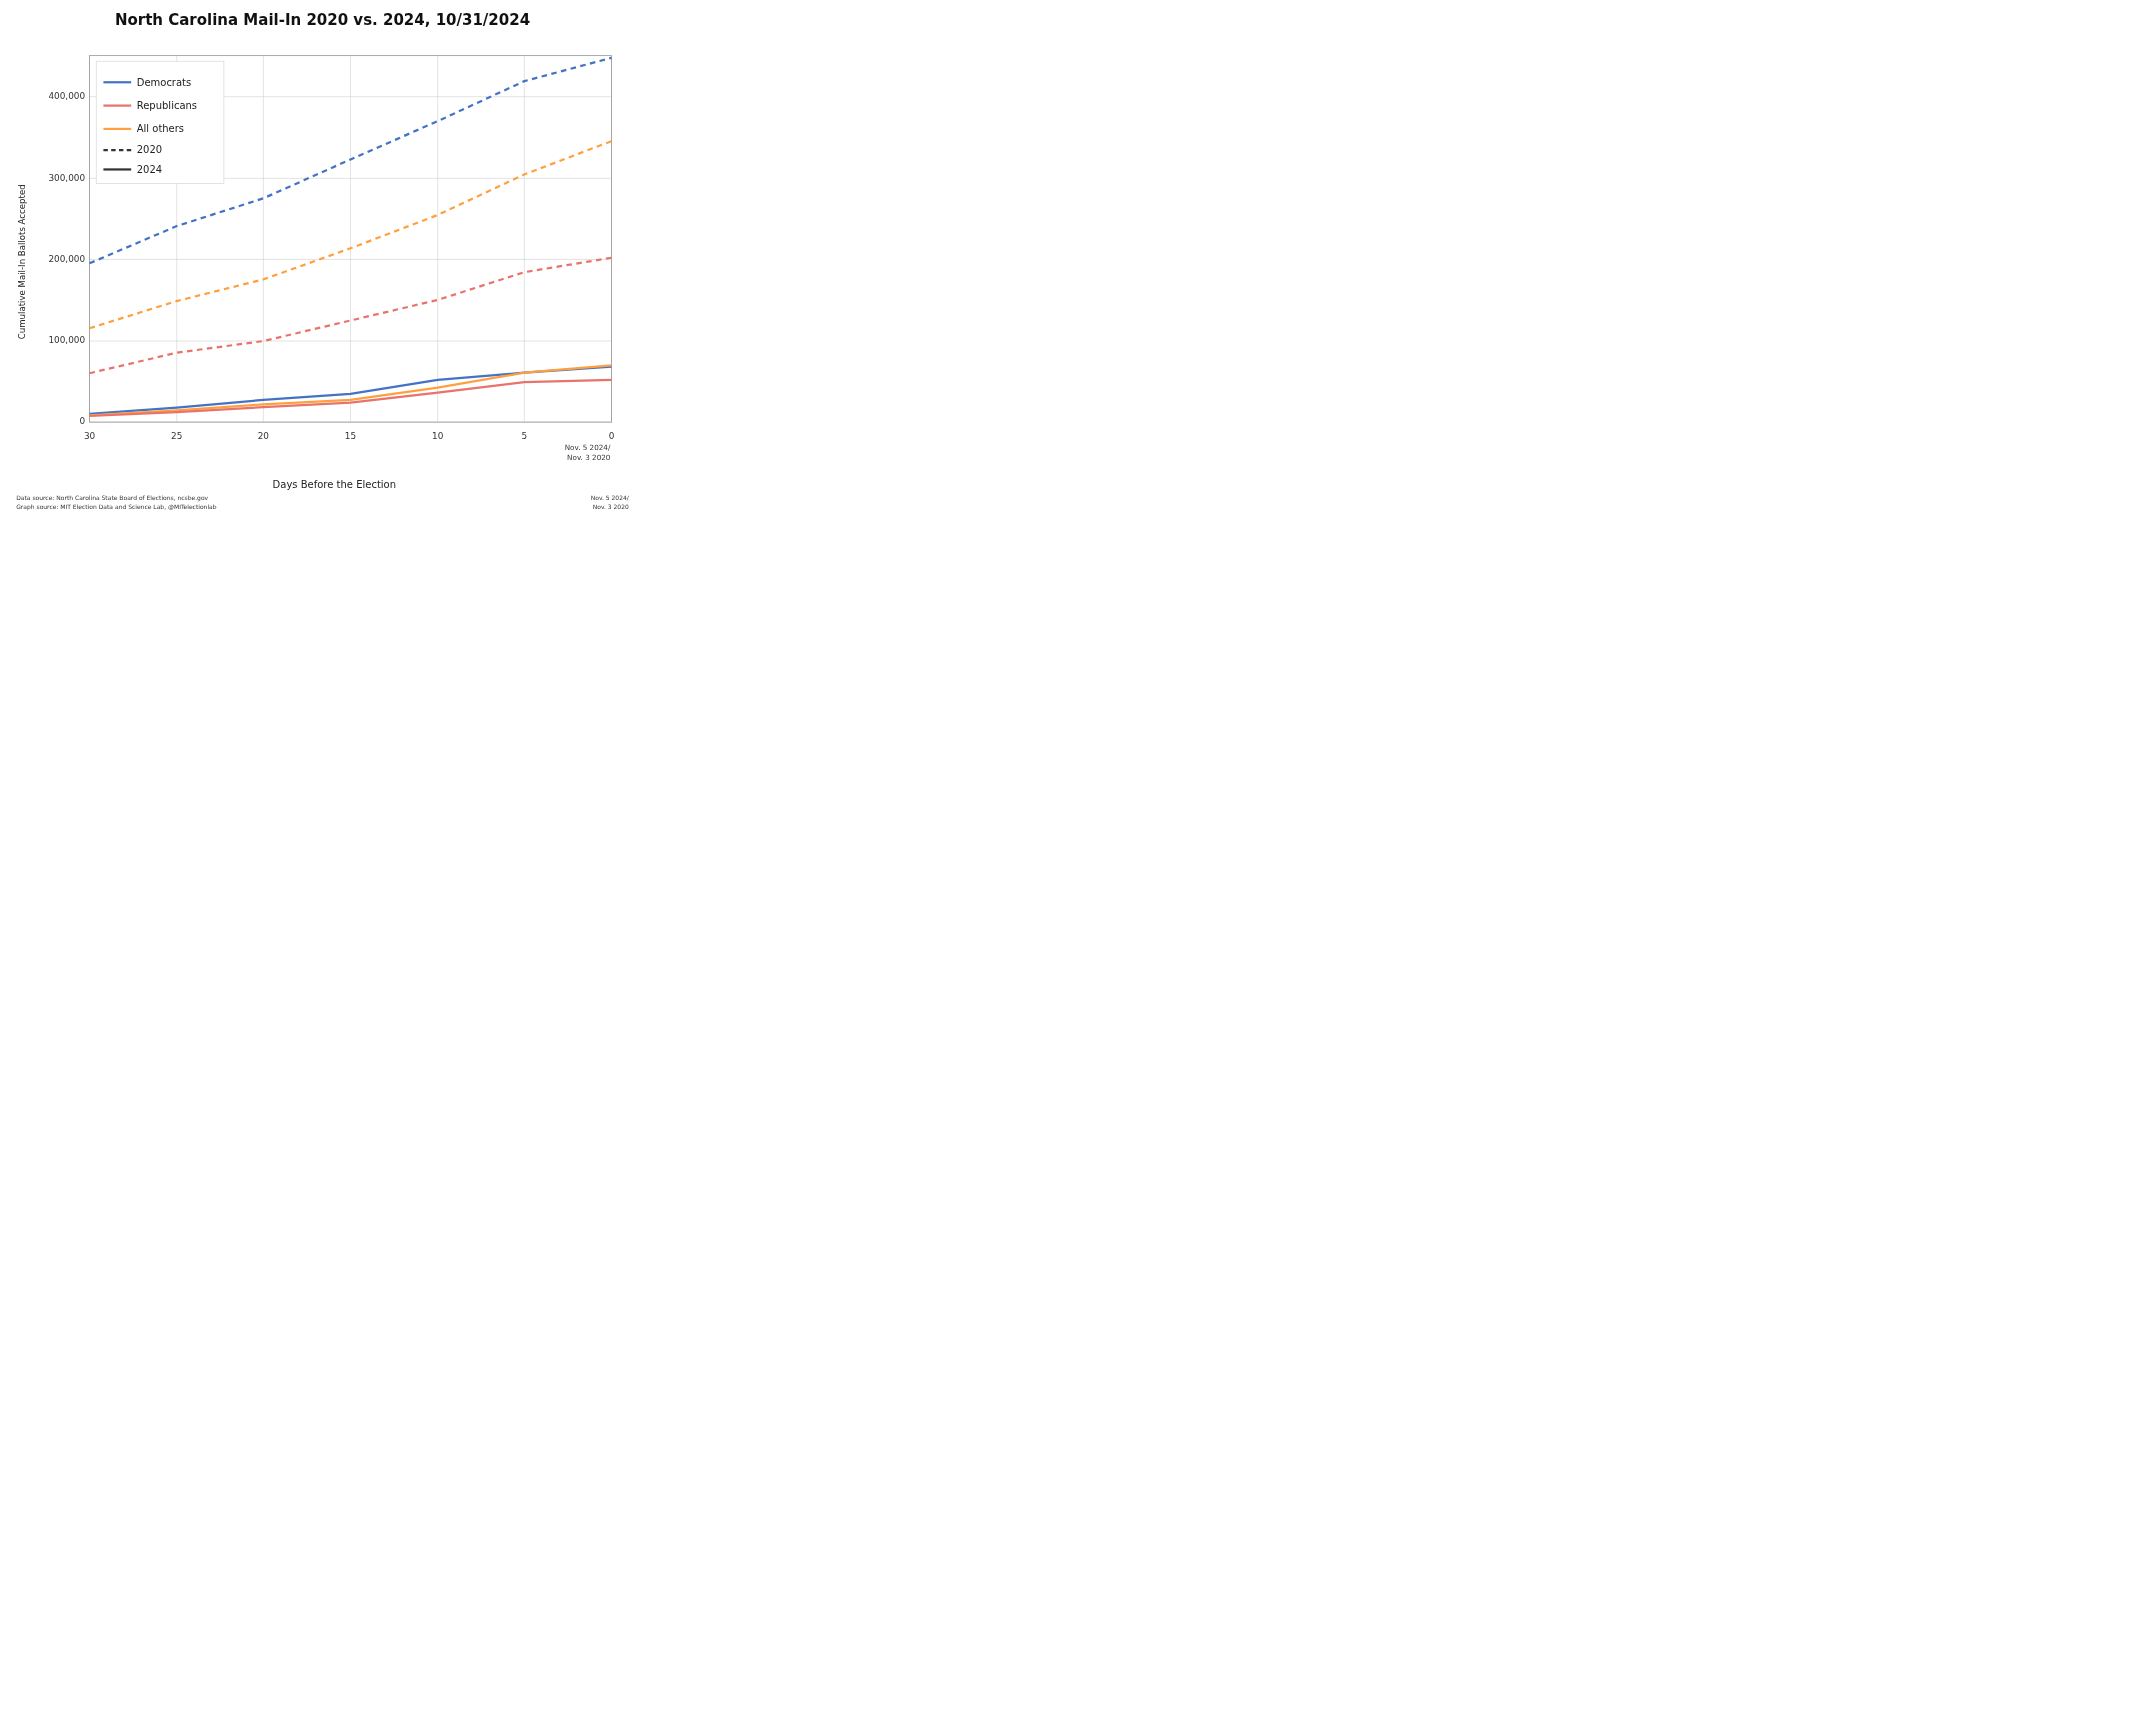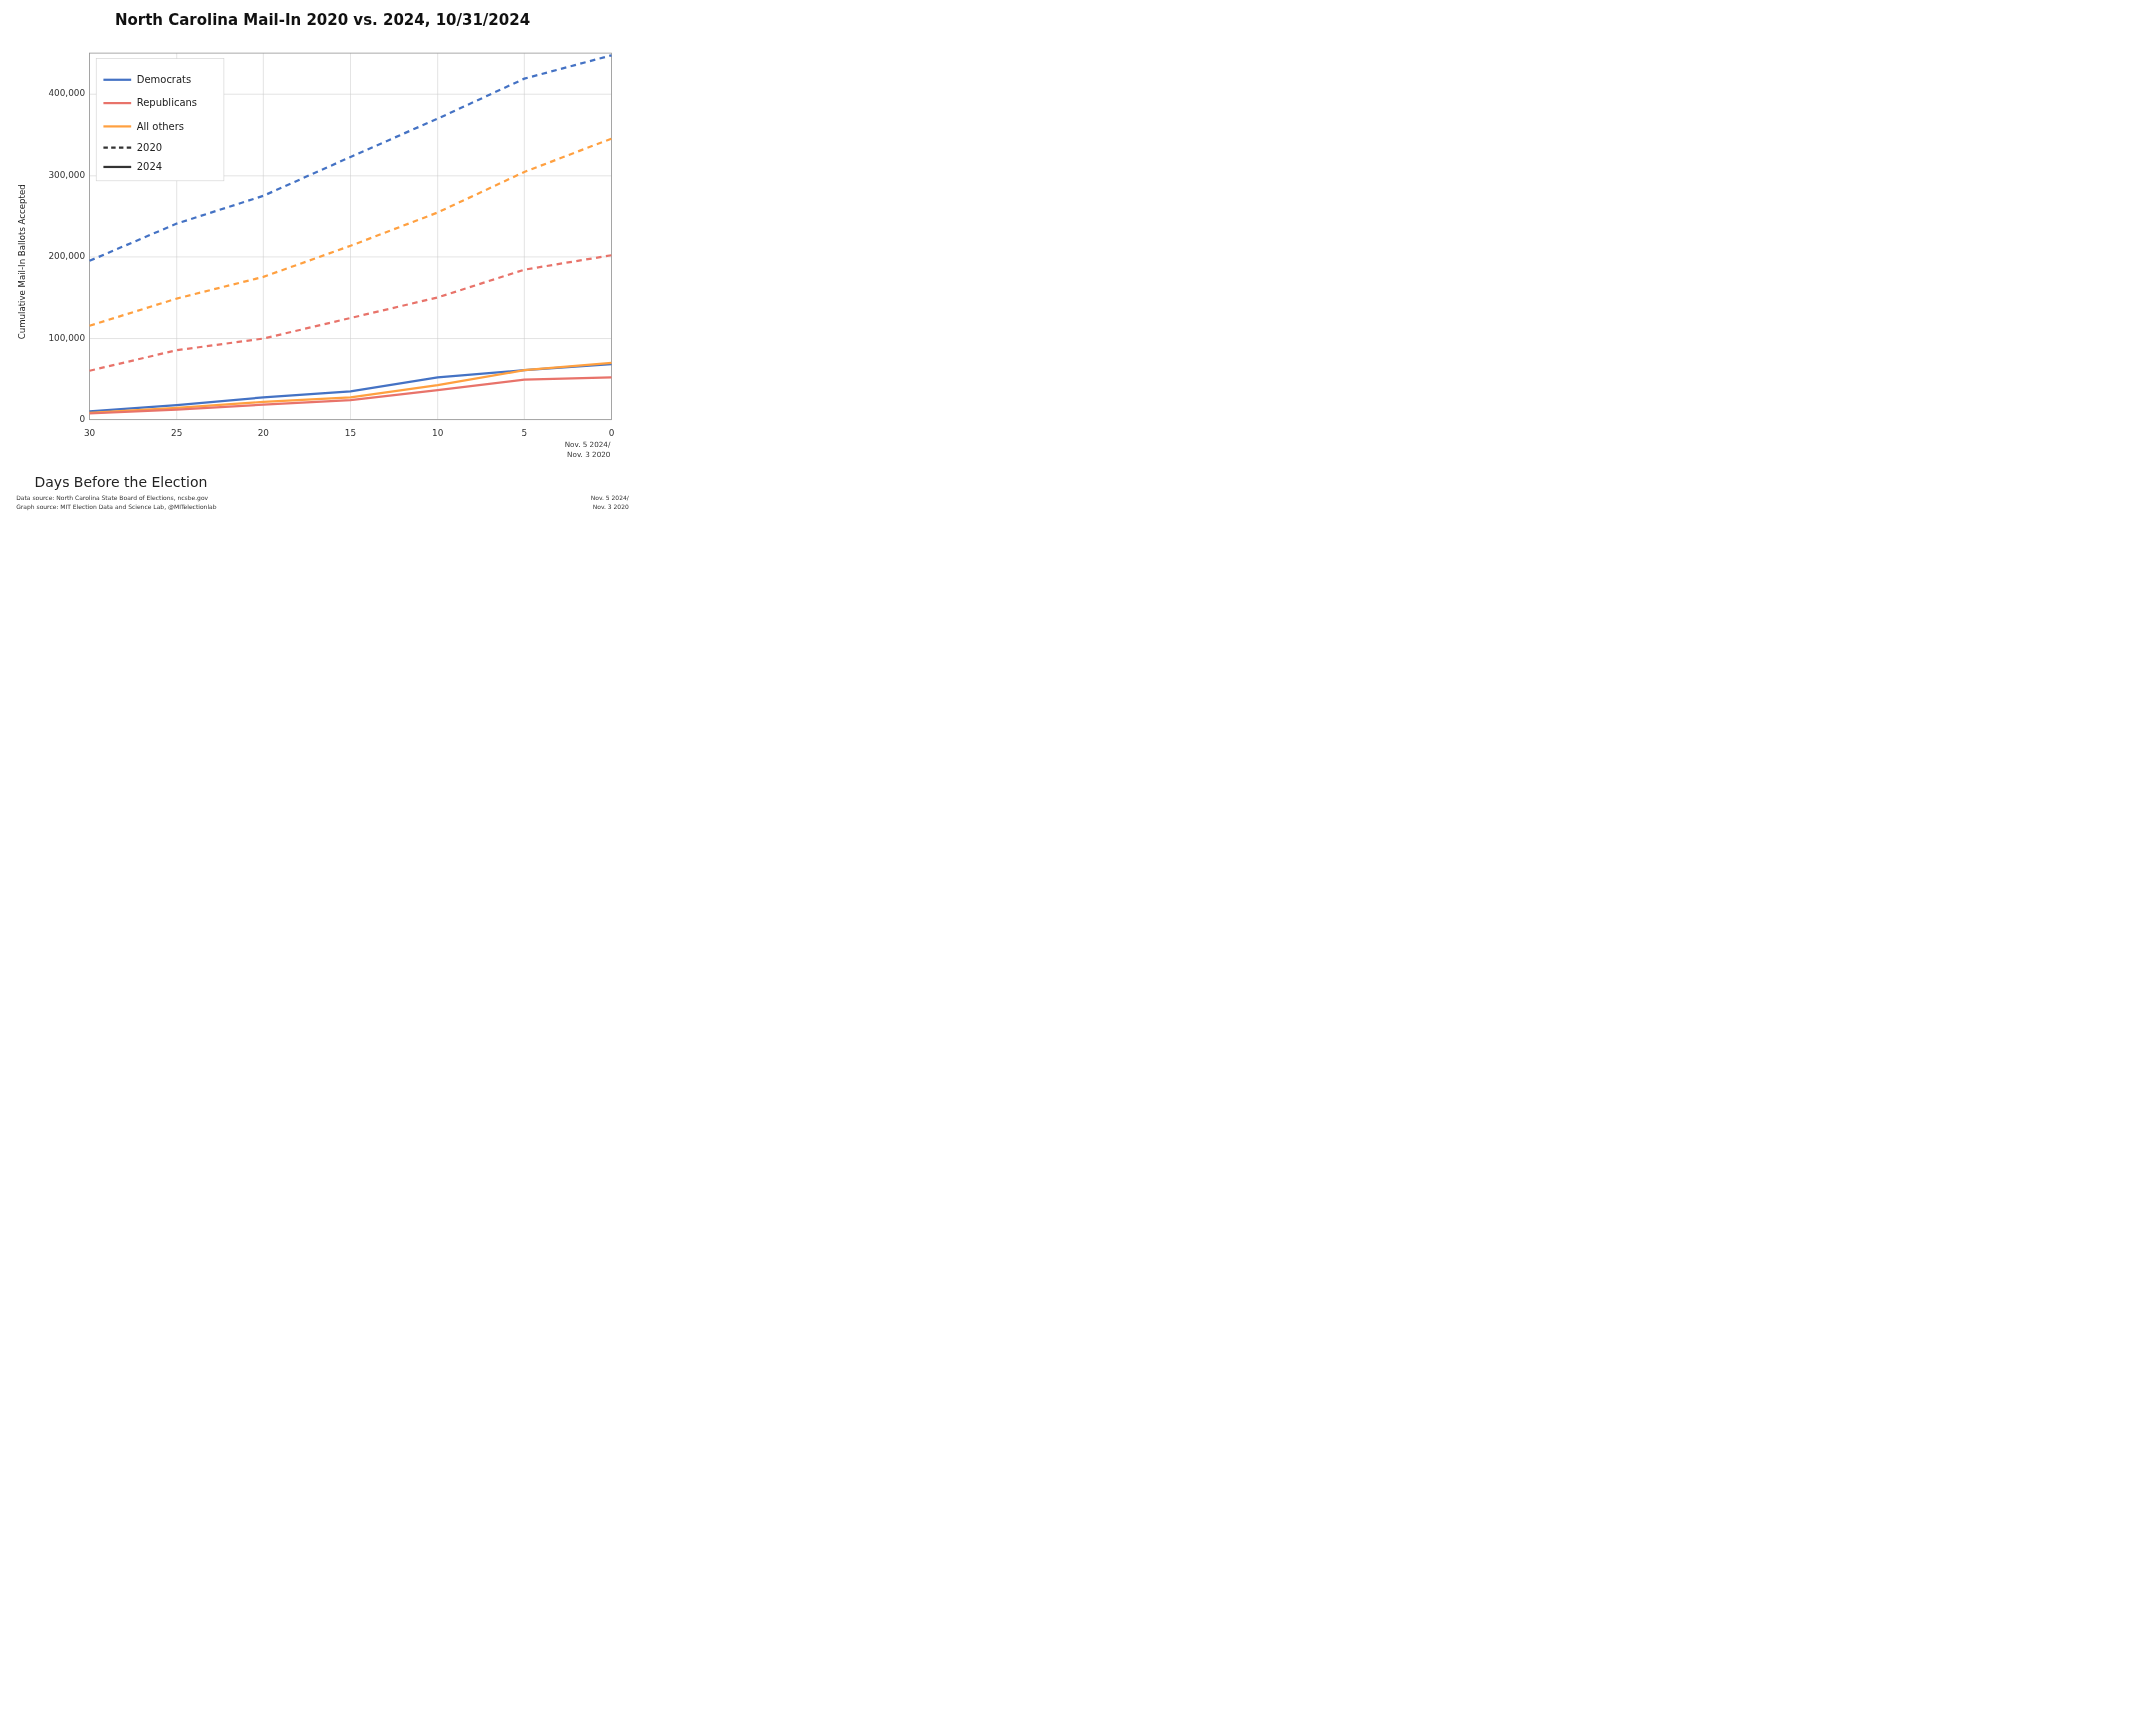--- a/index.html
+++ b/index.html
@@ -46,21 +46,22 @@
     }
     .svg-container {
       flex: 1;
       position: relative;
     }
     svg.main-chart {
       width: 100%;
       height: 100%;
     }
     .x-axis-label {
-      font-size: 14px;
+      text-align: center;
+      font-size: 10px;
       color: #222;
       margin-top: 2.2px;
     }
     .footer {
       width: 100%;
       display: flex;
       justify-content: space-between;
       align-items: flex-end;
       margin-top: 2.2px;
       padding: 0 5.4px;

